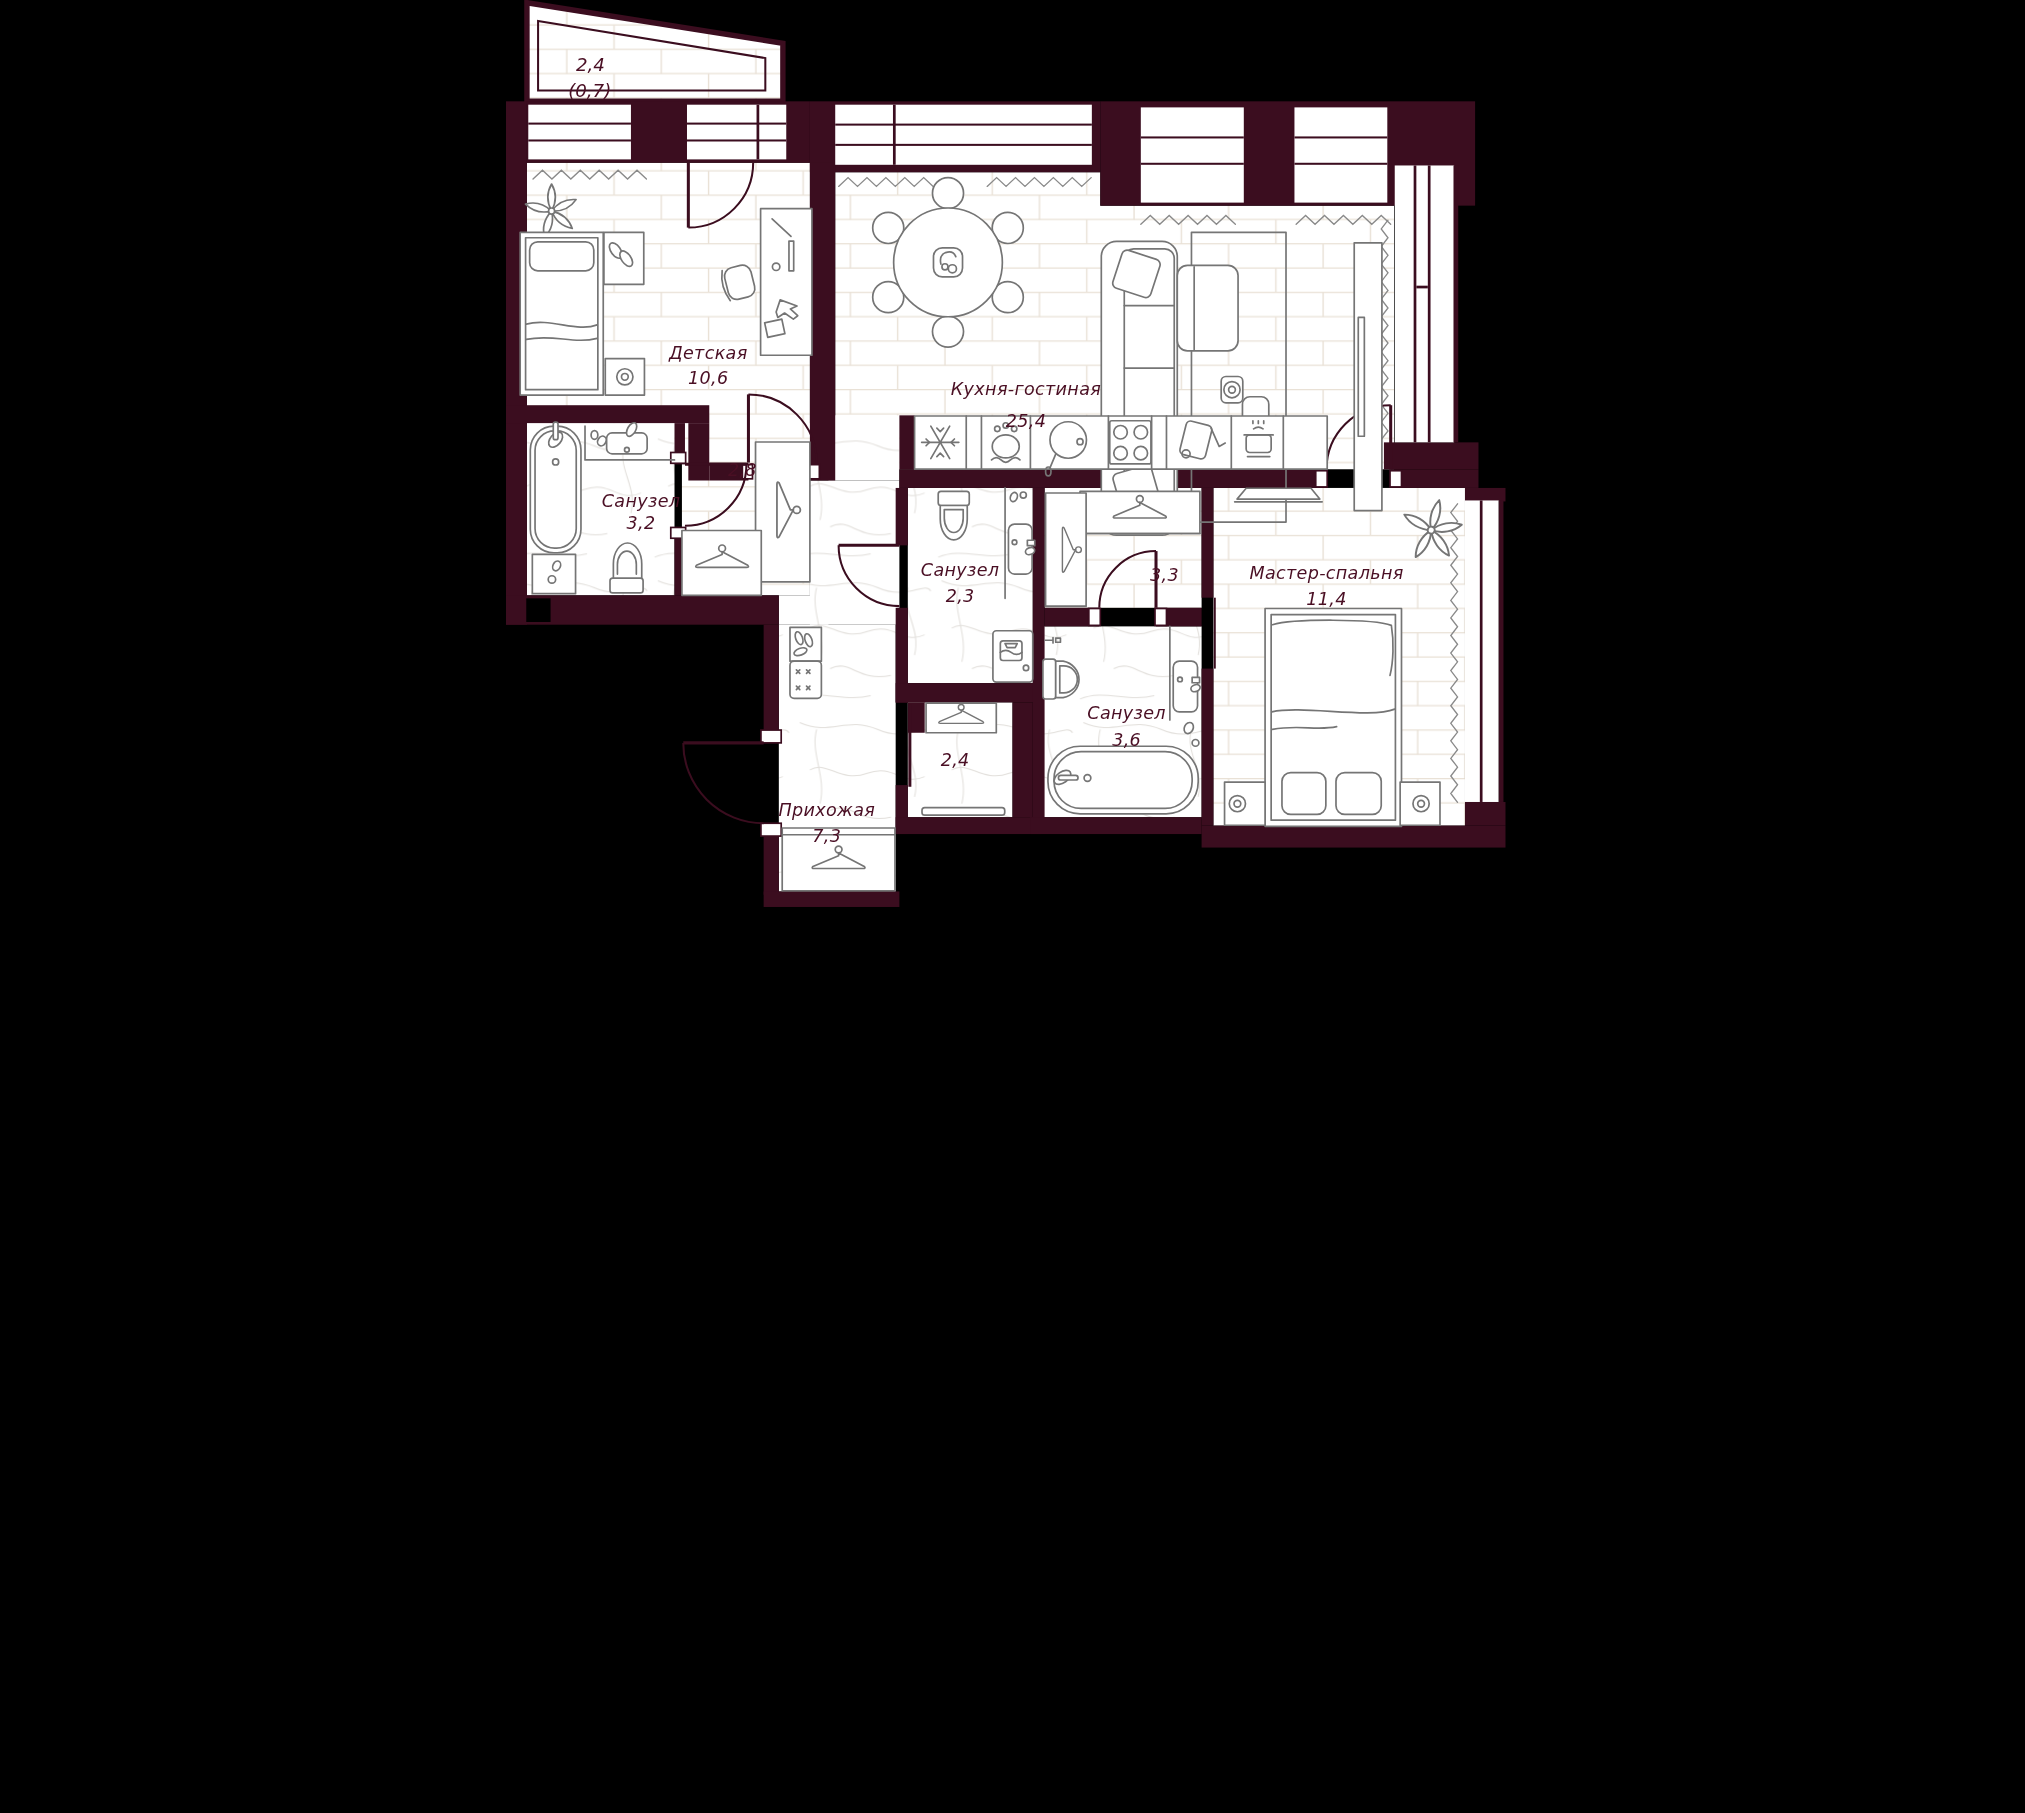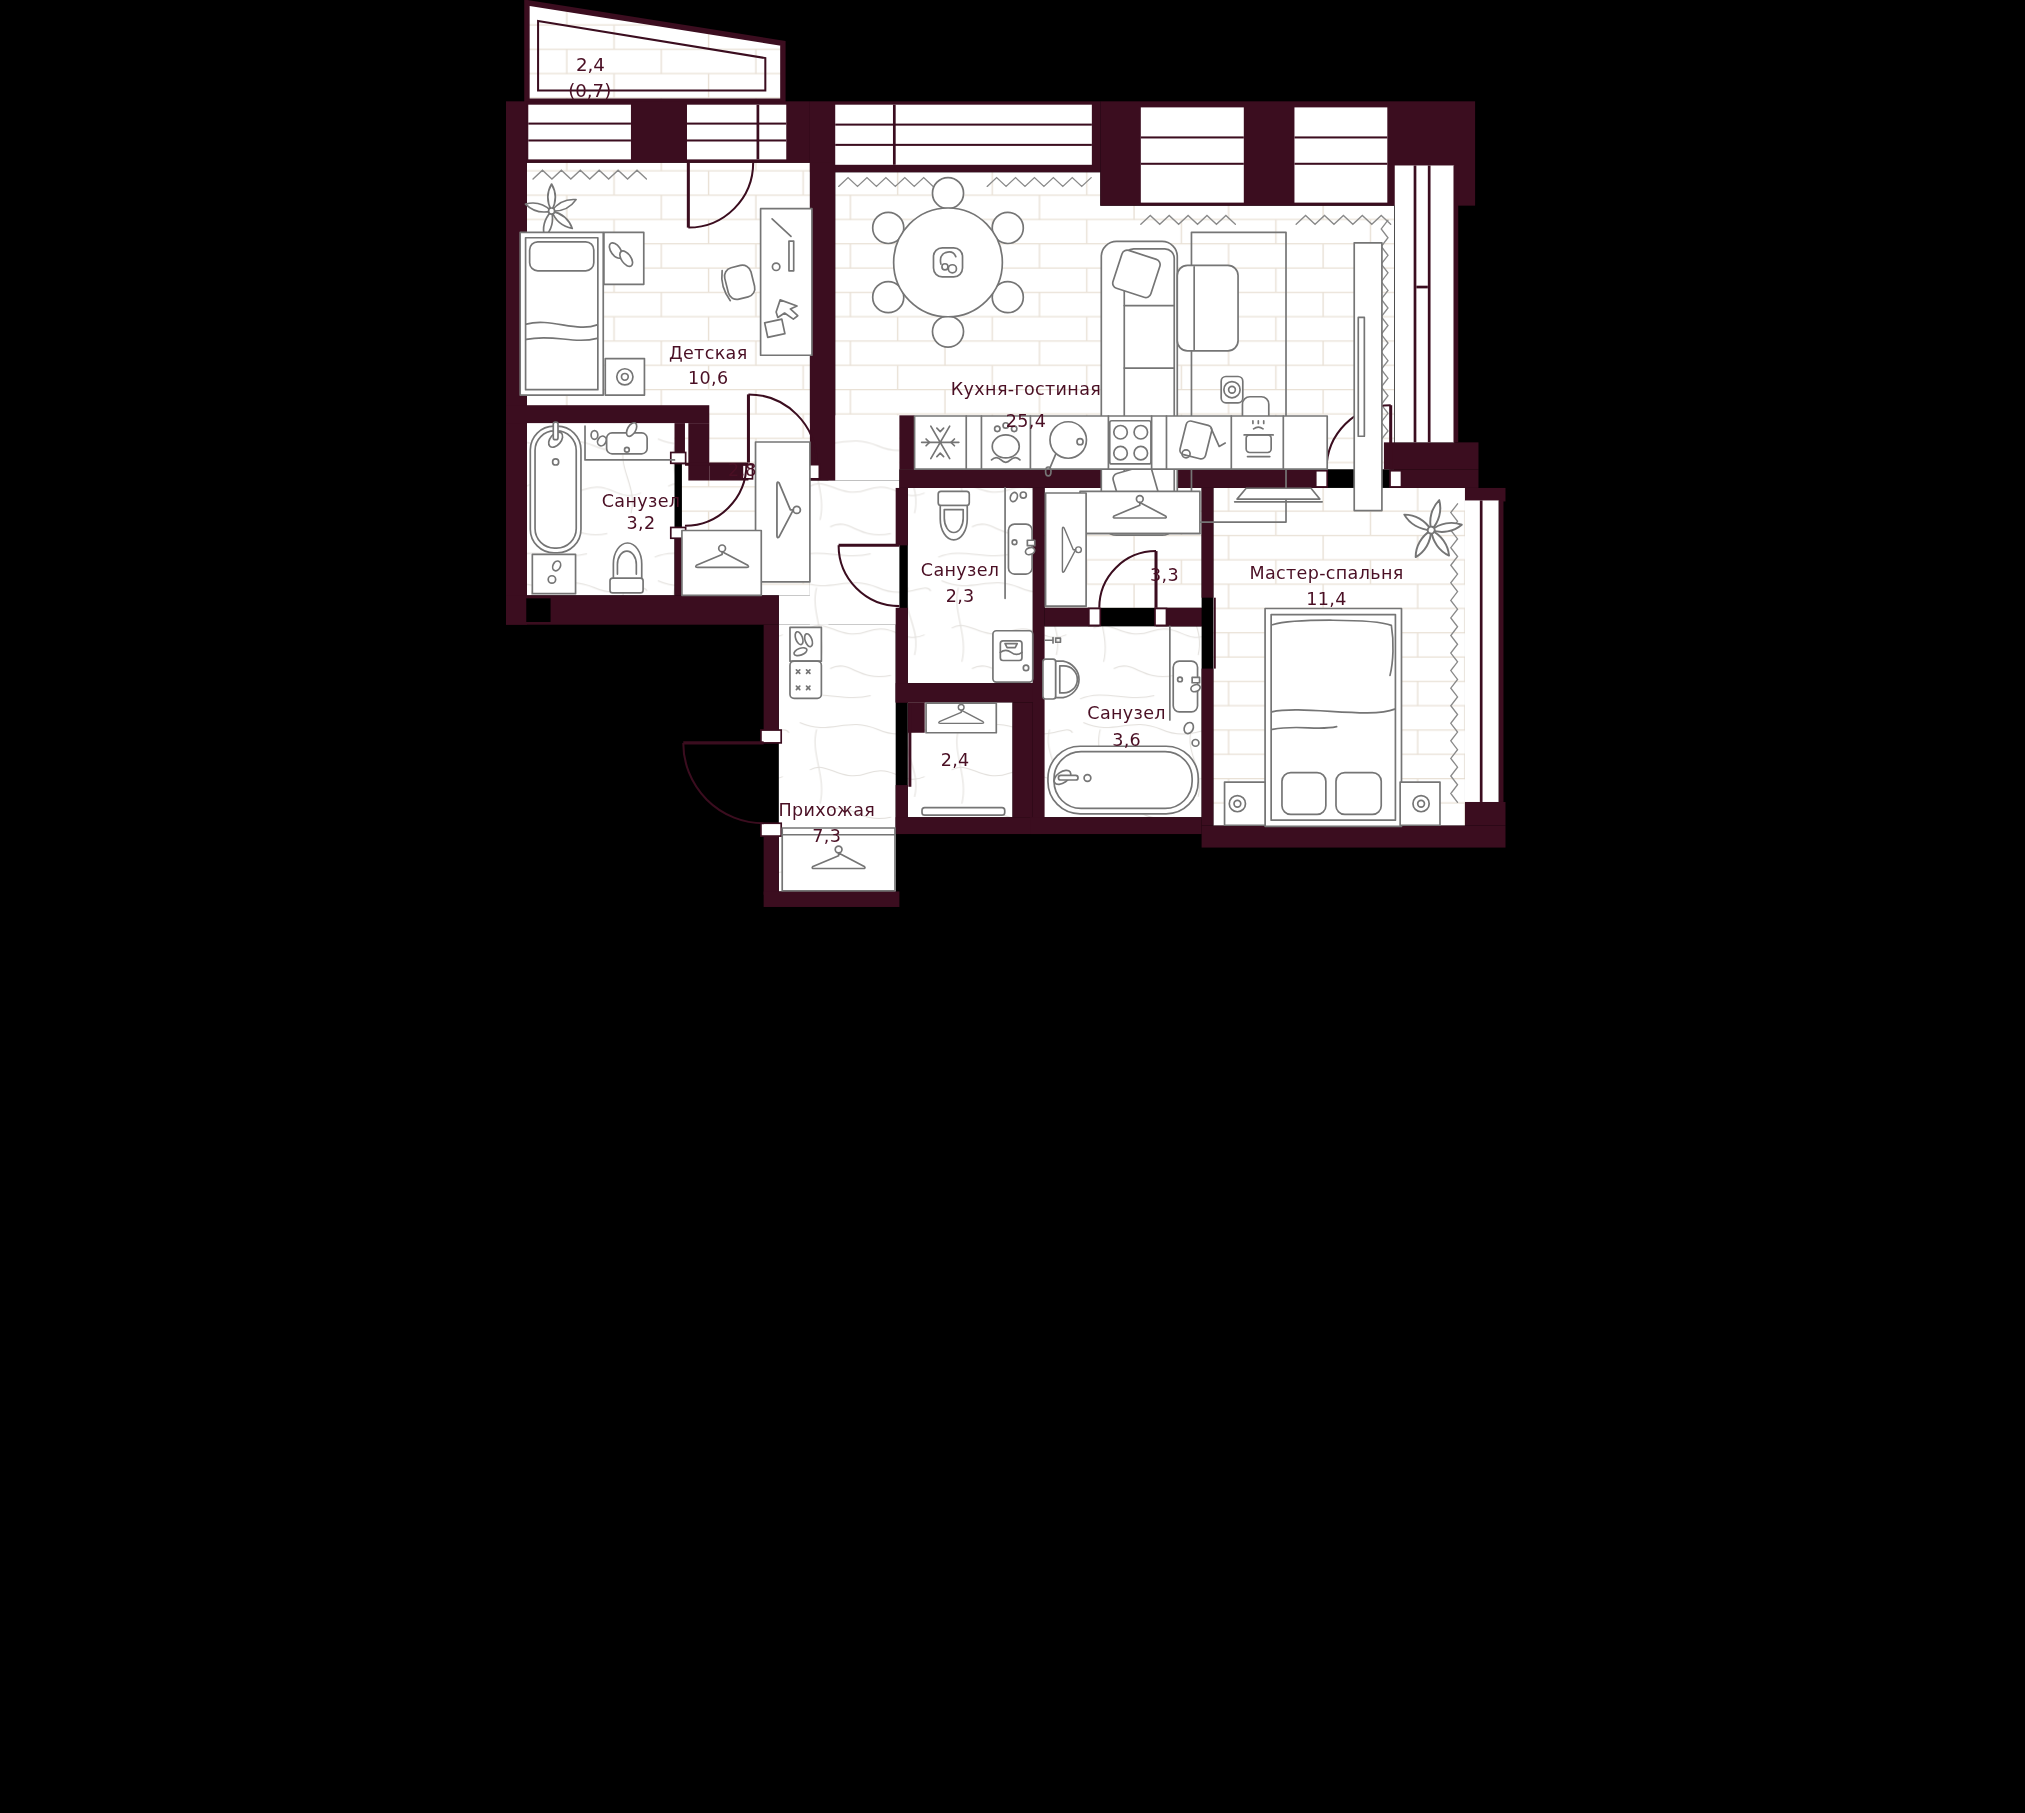--- a/index.html
+++ b/index.html
@@ -1,17 +1,17 @@
 <!DOCTYPE html>
 <html style="font-size:10.8px"><head>
 <meta charset="utf-8">
 <style>
   html,body{margin:0;padding:0;background:#000;}
   body{display:flex;justify-content:center;align-items:flex-start;font-family:"DejaVu Sans",sans-serif;}
-  .plan-wrap{width:1013px;height:907px;}
+  .plan-wrap{width:1013px;height:907px;font-style:italic;}
   svg{display:block;width:100%;height:100%;}
   .w{fill:#3B0D1F;}
   .jamb{fill:#FFFFFF;stroke:#3B0D1F;stroke-width:5;}
   .door{stroke:#3B0D1F;stroke-width:6;fill:none;}
   .leaf{stroke:#3B0D1F;stroke-width:9;fill:none;}
   .f{stroke:#757575;stroke-width:5;fill:#FFFFFF;stroke-linecap:round;stroke-linejoin:round;}
   .fn{stroke:#757575;stroke-width:5;fill:none;stroke-linecap:round;stroke-linejoin:round;}
   .ft{stroke:#8a8a8a;stroke-width:4;fill:none;stroke-linecap:round;}
   .lbl{fill:#4A0F24;font-size:52px;text-anchor:middle;letter-spacing:1px;}
   .lblb{fill:#4A0F24;font-size:54px;text-anchor:middle;}

